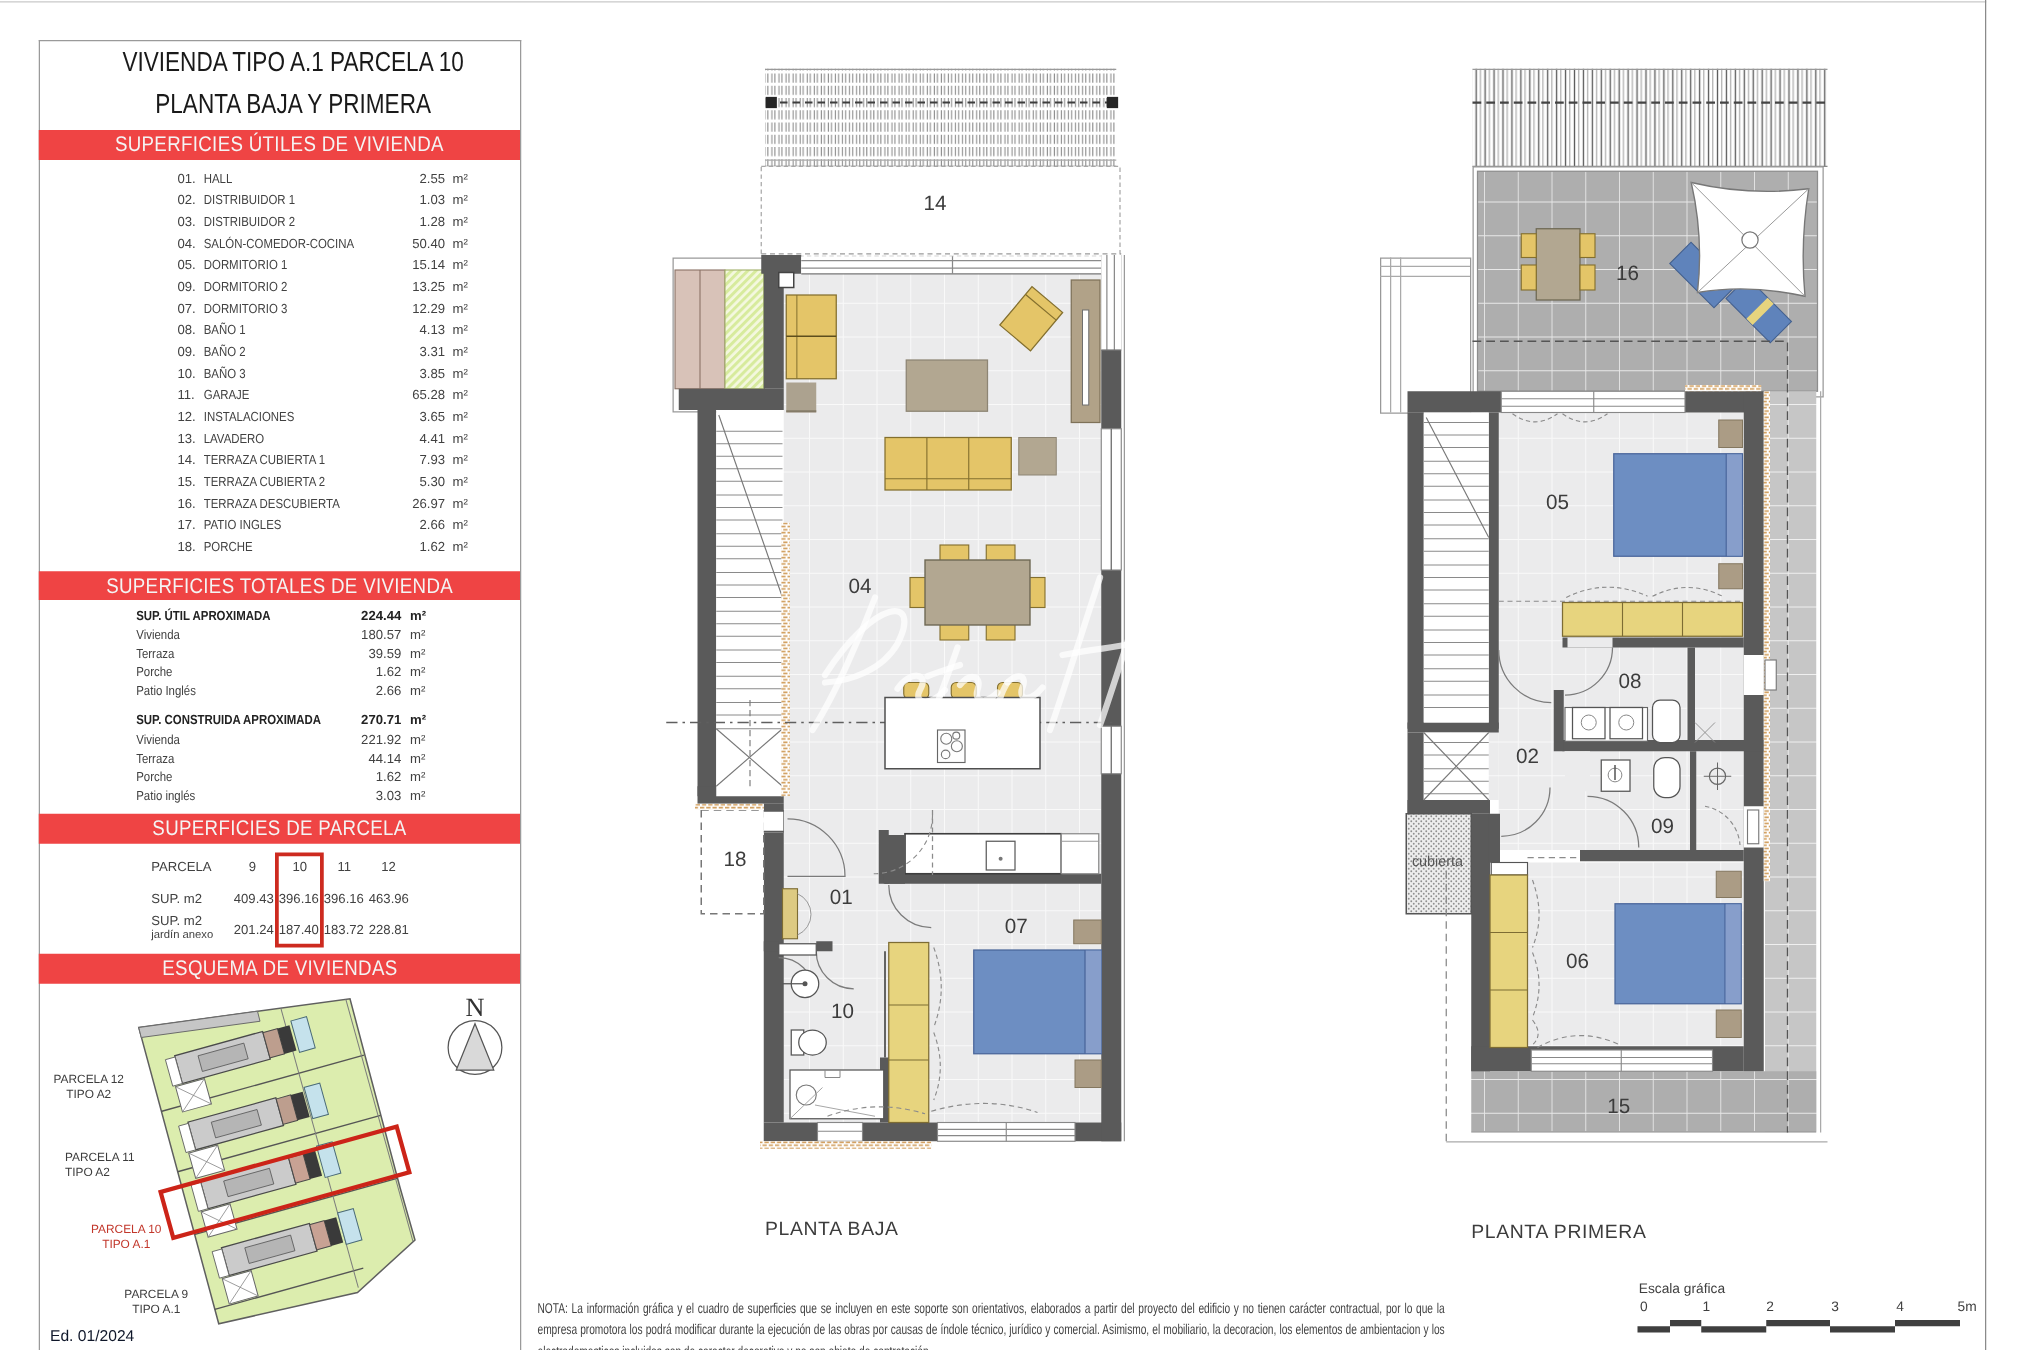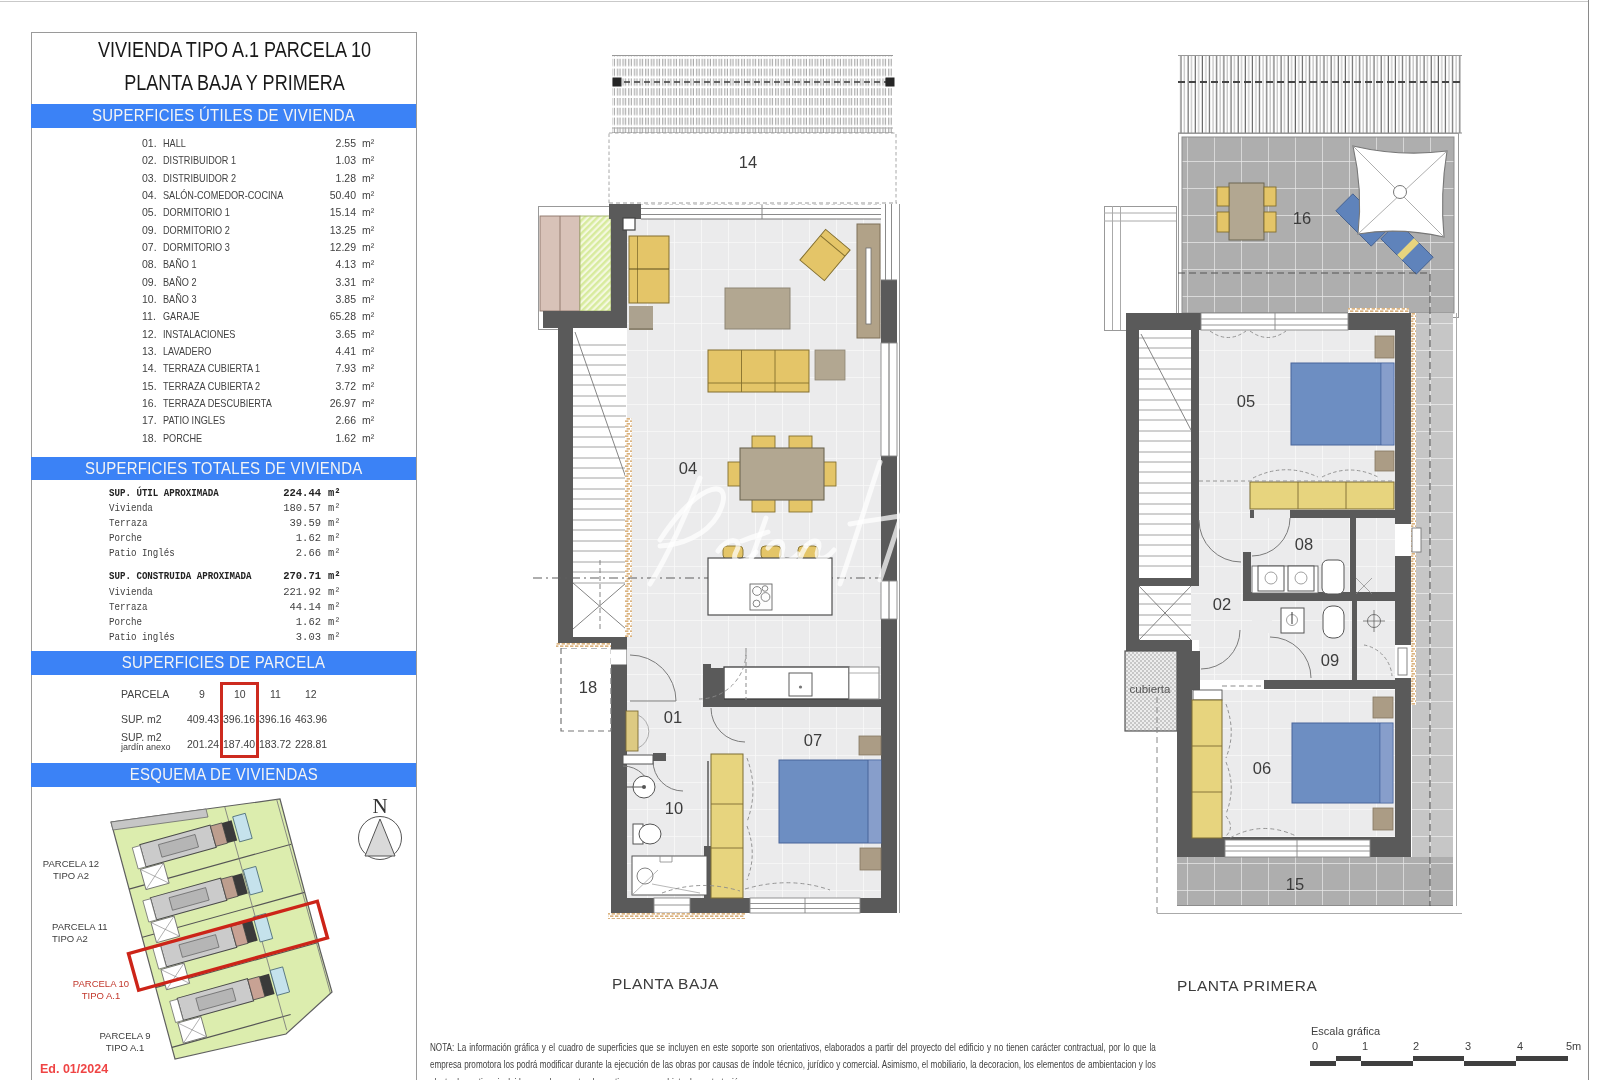--- a/index.html
+++ b/index.html
@@ -1,19 +1,19 @@
 <!DOCTYPE html>
 <html><head>
 <meta charset="utf-8">
 <style>
 html,body{margin:0;padding:0;}
 body{width:1620px;height:1080px;position:relative;background:#fff;font-family:"Liberation Sans",sans-serif;overflow:hidden;}
 .abs{position:absolute;}
 .abs span{white-space:nowrap;}
-.bar{position:absolute;left:31px;width:385px;height:24px;background:#3b82f6;color:#f4f4f4;font-size:17px;text-align:center;line-height:24px;letter-spacing:.3px;}
+.bar{position:absolute;left:31px;width:385px;height:24px;background:#ef4444;color:#f4f4f4;font-size:17px;text-align:center;line-height:24px;letter-spacing:.3px;}
 .bar span{display:inline-block;transform:scaleX(0.88);transform-origin:center;white-space:nowrap;}
 .rowt{position:relative;height:17.33px;font-size:10.5px;color:#414141;}
 .rowt .n{position:absolute;left:76px;top:0;}
 .rowt .nm{position:absolute;left:97px;top:0;transform:scaleX(0.87);transform-origin:0 50%;}
 .rowt .v{position:absolute;right:95px;top:0;}
 .rowt .u{position:absolute;left:296px;top:0;}
 .tot{position:relative;height:15.1px;font-size:10.5px;color:#414141;}
 .tot .nm{position:absolute;left:78px;top:0;transform:scaleX(0.87);transform-origin:0 50%;}
 .tot .v{position:absolute;right:95px;top:0;margin-left:28px;}
 .tot .u{position:absolute;left:297px;top:0;}
@@ -115,21 +115,21 @@
     </div>
 <div class="rowt">
       <span class="n">14.</span>
       <span class="nm">TERRAZA CUBIERTA 1</span>
       <span class="v">7.93</span>
       <span class="u">m²</span>
     </div>
 <div class="rowt">
       <span class="n">15.</span>
       <span class="nm">TERRAZA CUBIERTA 2</span>
-      <span class="v">3.72</span>
+      <span class="v">5.30</span>
       <span class="u">m²</span>
     </div>
 <div class="rowt">
       <span class="n">16.</span>
       <span class="nm">TERRAZA DESCUBIERTA</span>
       <span class="v">26.97</span>
       <span class="u">m²</span>
     </div>
 <div class="rowt">
       <span class="n">17.</span>
@@ -140,21 +140,21 @@
 <div class="rowt">
       <span class="n">18.</span>
       <span class="nm">PORCHE</span>
       <span class="v">1.62</span>
       <span class="u">m²</span>
     </div>
 </div>
 
 <div class="bar" style="top:457px;height:23px;line-height:23px;"><span>SUPERFICIES TOTALES DE VIVIENDA</span></div>
 
-<div class="abs" style="left:31px;top:487px;width:385px;font-family:Liberation Mono, monospace;">
+<div class="abs" style="left:31px;top:487px;width:385px;">
 <div class="tot hd">
       <span class="nm">SUP. ÚTIL APROXIMADA</span>
       <span class="v">224.44</span>
       <span class="u">m²</span>
     </div>
 <div class="tot">
       <span class="nm">Vivienda</span>
       <span class="v">180.57</span>
       <span class="u">m²</span>
     </div>
@@ -224,21 +224,21 @@
 
 <div class="abs" style="left:220px;top:682px;width:33px;height:70px;border:3px solid #cd2a1f;"></div>
 
 <div class="bar" style="top:763px;"><span>ESQUEMA DE VIVIENDAS</span></div>
 
 <div class="lbl" style="left:36px;top:858px;width:70px;text-align:center;font-size:9.5px;line-height:11.5px;">PARCELA 12<br>TIPO A2</div>
 <div class="lbl" style="left:52px;top:921px;width:70px;font-size:9.5px;line-height:11.5px;">PARCELA 11<br>TIPO A2</div>
 <div class="lbl" style="left:64px;top:978px;width:74px;text-align:center;font-size:9.5px;line-height:11.5px;color:#c2372b;">PARCELA 10<br>TIPO A.1</div>
 <div class="lbl" style="left:90px;top:1030px;width:70px;text-align:center;font-size:9.5px;line-height:11.5px;">PARCELA 9<br>TIPO A.1</div>
 
-<div class="abs" style="left:40px;top:1062px;font-size:12.5px;font-weight:bold;color:#ef4444;">Ed. 01/2024</div>
+<div class="abs" style="left:40px;top:1062px;font-size:12.5px;font-weight:normal;color:#0f172a;">Ed. 01/2024</div>
 
 <div class="lbl" style="left:612px;top:975px;font-size:15.5px;letter-spacing:.5px;">PLANTA BAJA</div>
 <div class="lbl" style="left:1177px;top:977px;font-size:15.5px;letter-spacing:.5px;">PLANTA PRIMERA</div>
 
 <div class="abs" style="left:430px;top:1039px;width:1008px;font-size:11.3px;line-height:17.4px;color:#3f3f3f;text-align:justify;transform:scaleX(0.72);transform-origin:0 0;">NOTA: La información gráfica y el cuadro de superficies que se incluyen en este soporte son orientativos, elaborados a partir del proyecto del edificio y no tienen carácter contractual, por lo que la empresa promotora los podrá modificar durante la ejecución de las obras por causas de índole técnico, jurídico y comercial. Asimismo, el mobiliario, la decoracion, los elementos de ambientacion y los electrodomesticos incluidos son de caracter decorativo y no son objeto de contratación.</div>
 
 <div class="abs" style="left:1311px;top:1025px;font-size:11px;color:#3f3f3f;">Escala gráfica</div>
 <div class="abs" style="left:0;top:0;width:1620px;height:1080px;font-size:11px;color:#3f3f3f;">
 <span class="abs" style="left:1312px;top:1040px;">0</span>
 <span class="abs" style="left:1362px;top:1040px;">1</span>

